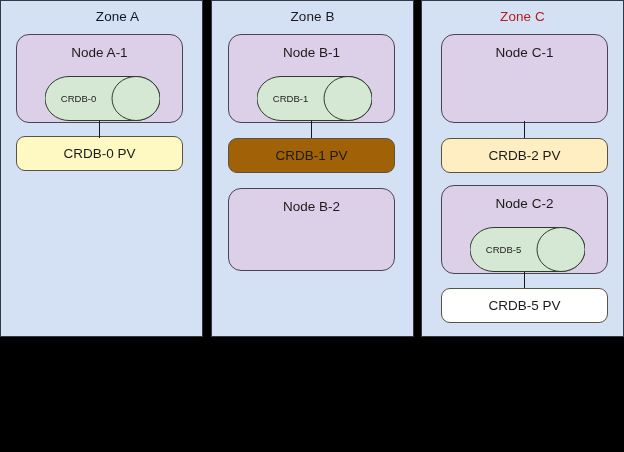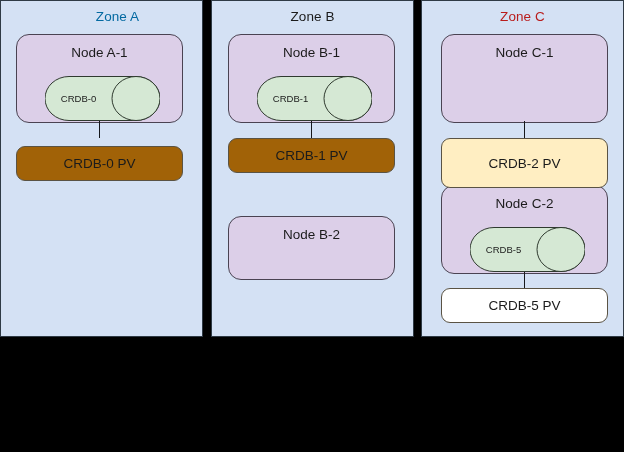--- a/index.html
+++ b/index.html
@@ -76,50 +76,50 @@
     position:absolute;
     width:1px;
     background:#16181c;
   }
 </style>
 </head>
 <body>
 
 <div id="canvas" style="background: rgb(0, 0, 0); width: 624px; height: 452px;">
     <div class="zone" style="left: 0px; top: 0px; width: 203px; height: 337px; background: rgb(212, 225, 244); border-color: rgb(47, 58, 69);">
-      <div class="zone-title" style="color: #0369a1; padding-left: 32px;">Zone A</div>
+      <div class="zone-title" style="color: #0f172a; padding-left: 32px;">Zone A</div>
     </div>
     <div class="node" style="left: 16px; top: 34px; width: 167px; height: 89px; background: rgb(220, 207, 232); border-color: rgb(74, 67, 82);">
       <div class="node-title" style="color: rgb(27, 27, 27);">Node A-1</div>
     </div>
     <div class="cyl" style="left: 45px; top: 76px; width: 115px; height: 45px;">
       <svg width="115" height="45" viewBox="0 0 115 45">
         <path d="M 24 0.5 L 91 0.5 A 24 22 0 0 1 91 44.5 L 24 44.5 A 24 22 0 0 1 24 0.5 Z" fill="#d5e8d4" stroke="#2f3a2f" stroke-width="1"></path>
         <ellipse cx="91" cy="22.5" rx="24" ry="22" fill="#d5e8d4" stroke="#2f3a2f" stroke-width="1"></ellipse>
       </svg>
       <div class="cyl-label" style="left: 0px; width: 67px;">CRDB-0</div>
     </div>
-    <div class="pv" style="left: 16px; top: 146px; width: 167px; height: 35px; background: #a16207; border-color: rgb(90, 83, 68);">
+    <div class="pv" style="left: 16px; top: 136px; width: 167px; height: 35px; background: #fef9c3; border-color: rgb(90, 83, 68);">
       <span class="pv-label" style="color: rgb(27, 27, 27);">CRDB-0 PV</span>
     </div>
     <div class="connector" style="left: 99px; top: 121px; height: 17px; background: rgb(22, 24, 28);"></div>
     <div class="zone" style="left: 211px; top: 0px; width: 203px; height: 337px; background: rgb(212, 225, 244); border-color: rgb(47, 58, 69);">
       <div class="zone-title" style="color: rgb(27, 27, 27);">Zone B</div>
     </div>
     <div class="node" style="left: 228px; top: 34px; width: 167px; height: 89px; background: rgb(220, 207, 232); border-color: rgb(74, 67, 82);">
       <div class="node-title" style="color: rgb(27, 27, 27);">Node B-1</div>
     </div>
     <div class="cyl" style="left: 257px; top: 76px; width: 115px; height: 45px;">
       <svg width="115" height="45" viewBox="0 0 115 45">
         <path d="M 24 0.5 L 91 0.5 A 24 22 0 0 1 91 44.5 L 24 44.5 A 24 22 0 0 1 24 0.5 Z" fill="#d5e8d4" stroke="#2f3a2f" stroke-width="1"></path>
         <ellipse cx="91" cy="22.5" rx="24" ry="22" fill="#d5e8d4" stroke="#2f3a2f" stroke-width="1"></ellipse>
       </svg>
       <div class="cyl-label" style="left: 0px; width: 67px;">CRDB-1</div>
     </div>
-    <div class="node" style="left: 228px; top: 188px; width: 167px; height: 64px; background: rgb(220, 207, 232); border-color: rgb(74, 67, 82); margin-top: 28px;">
+    <div class="node" style="left: 228px; top: 188px; width: 167px; height: 83px; background: rgb(220, 207, 232); border-color: rgb(74, 67, 82);">
       <div class="node-title" style="color: rgb(27, 27, 27);">Node B-2</div>
     </div>
     <div class="pv" style="left: 228px; top: 138px; width: 167px; height: 35px; background: #a16207; border-color: rgb(90, 83, 68);">
       <span class="pv-label" style="color: rgb(27, 27, 27);">CRDB-1 PV</span>
     </div>
     <div class="connector" style="left: 311px; top: 121px; height: 17px; background: rgb(22, 24, 28);"></div>
     <div class="zone" style="left: 421px; top: 0px; width: 203px; height: 337px; background: rgb(212, 225, 244); border-color: rgb(47, 58, 69);">
       <div class="zone-title" style="color: #b91c1c;">Zone C</div>
     </div>
     <div class="node" style="left: 441px; top: 34px; width: 167px; height: 89px; background: rgb(220, 207, 232); border-color: rgb(74, 67, 82);">
@@ -128,21 +128,21 @@
     <div class="node" style="left: 441px; top: 185px; width: 167px; height: 89px; background: rgb(220, 207, 232); border-color: rgb(74, 67, 82);">
       <div class="node-title" style="color: rgb(27, 27, 27);">Node C-2</div>
     </div>
     <div class="cyl" style="left: 470px; top: 227px; width: 115px; height: 45px; text-align: right;">
       <svg width="115" height="45" viewBox="0 0 115 45">
         <path d="M 24 0.5 L 91 0.5 A 24 22 0 0 1 91 44.5 L 24 44.5 A 24 22 0 0 1 24 0.5 Z" fill="#d5e8d4" stroke="#2f3a2f" stroke-width="1"></path>
         <ellipse cx="91" cy="22.5" rx="24" ry="22" fill="#d5e8d4" stroke="#2f3a2f" stroke-width="1"></ellipse>
       </svg>
       <div class="cyl-label" style="left: 0px; width: 67px;">CRDB-5</div>
     </div>
-    <div class="pv" style="left: 441px; top: 138px; width: 167px; height: 50px; background: rgb(255, 238, 194); border-color: rgb(90, 83, 68);">
+    <div class="pv" style="left: 441px; top: 138px; width: 167px; height: 35px; background: rgb(255, 238, 194); border-color: rgb(90, 83, 68);">
       <span class="pv-label" style="color: rgb(27, 27, 27);">CRDB-2 PV</span>
     </div>
     <div class="pv" style="left: 441px; top: 288px; width: 167px; height: 35px; background: #ffffff; border-color: rgb(90, 83, 68);">
       <span class="pv-label" style="color: rgb(27, 27, 27);">CRDB-5 PV</span>
     </div>
     <div class="connector" style="left: 524px; top: 121px; height: 17px; background: rgb(22, 24, 28);"></div>
     <div class="connector" style="left: 524px; top: 272px; height: 16px; background: rgb(22, 24, 28);"></div>
   </div>
 
 </body></html>

